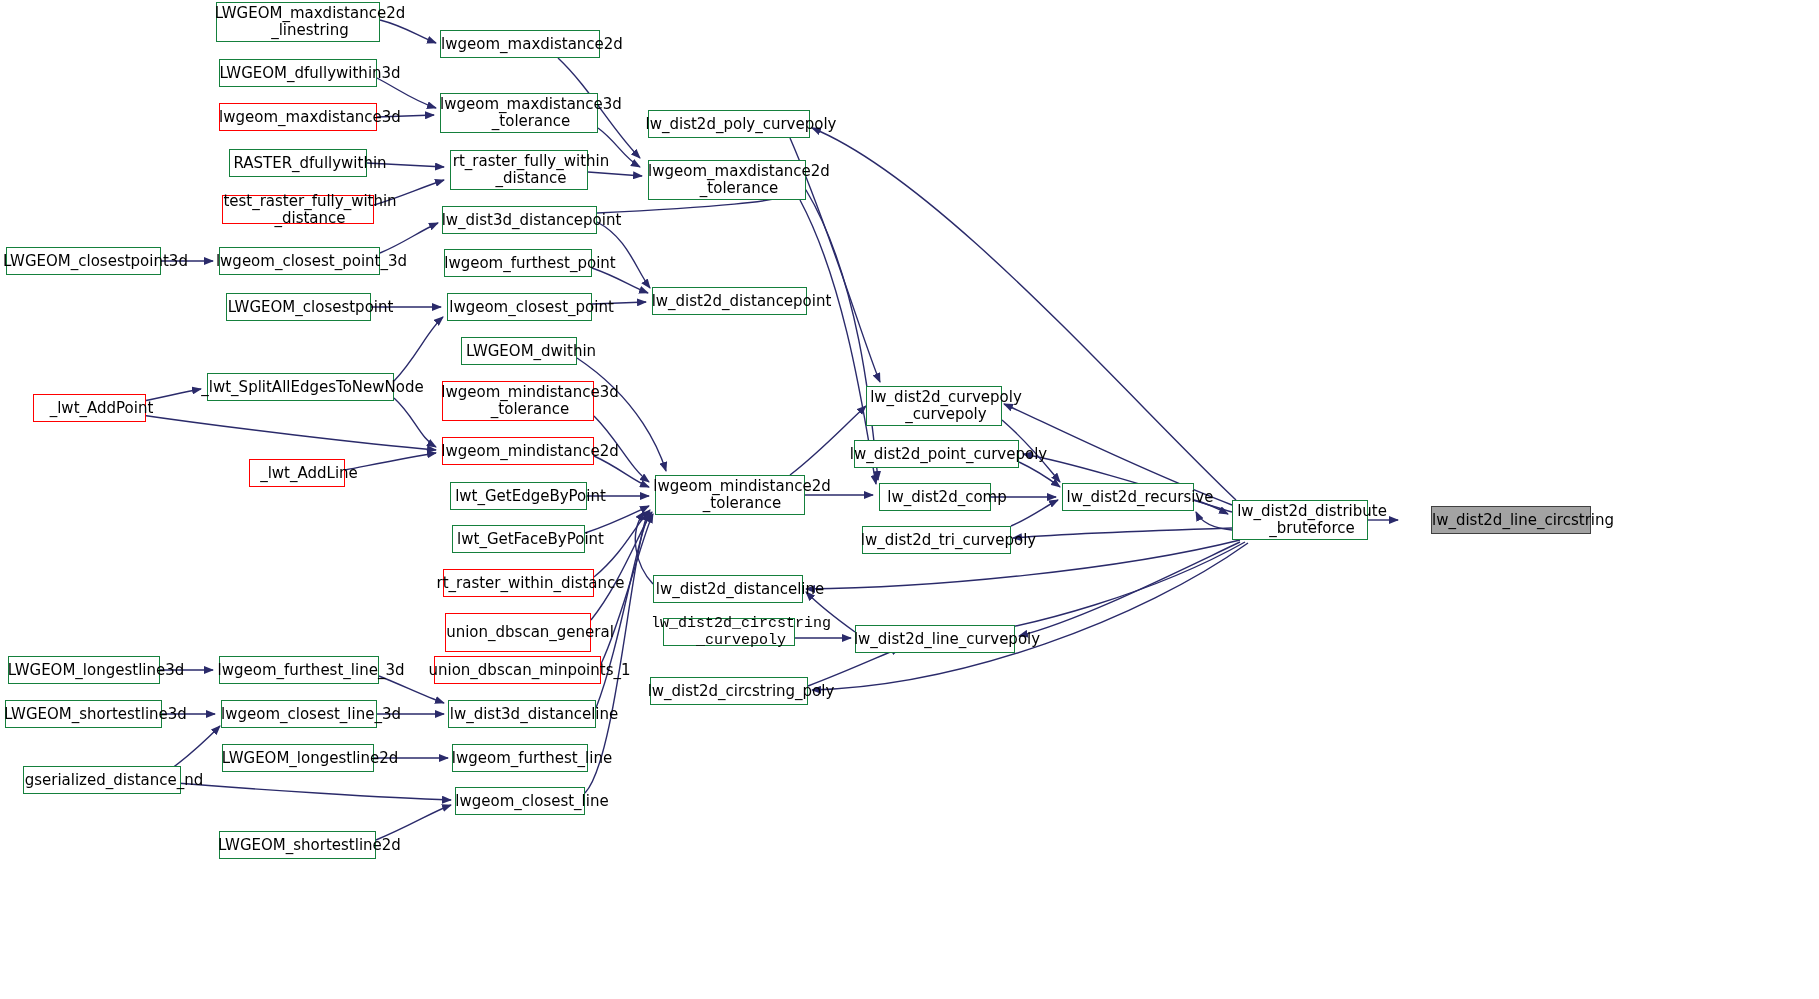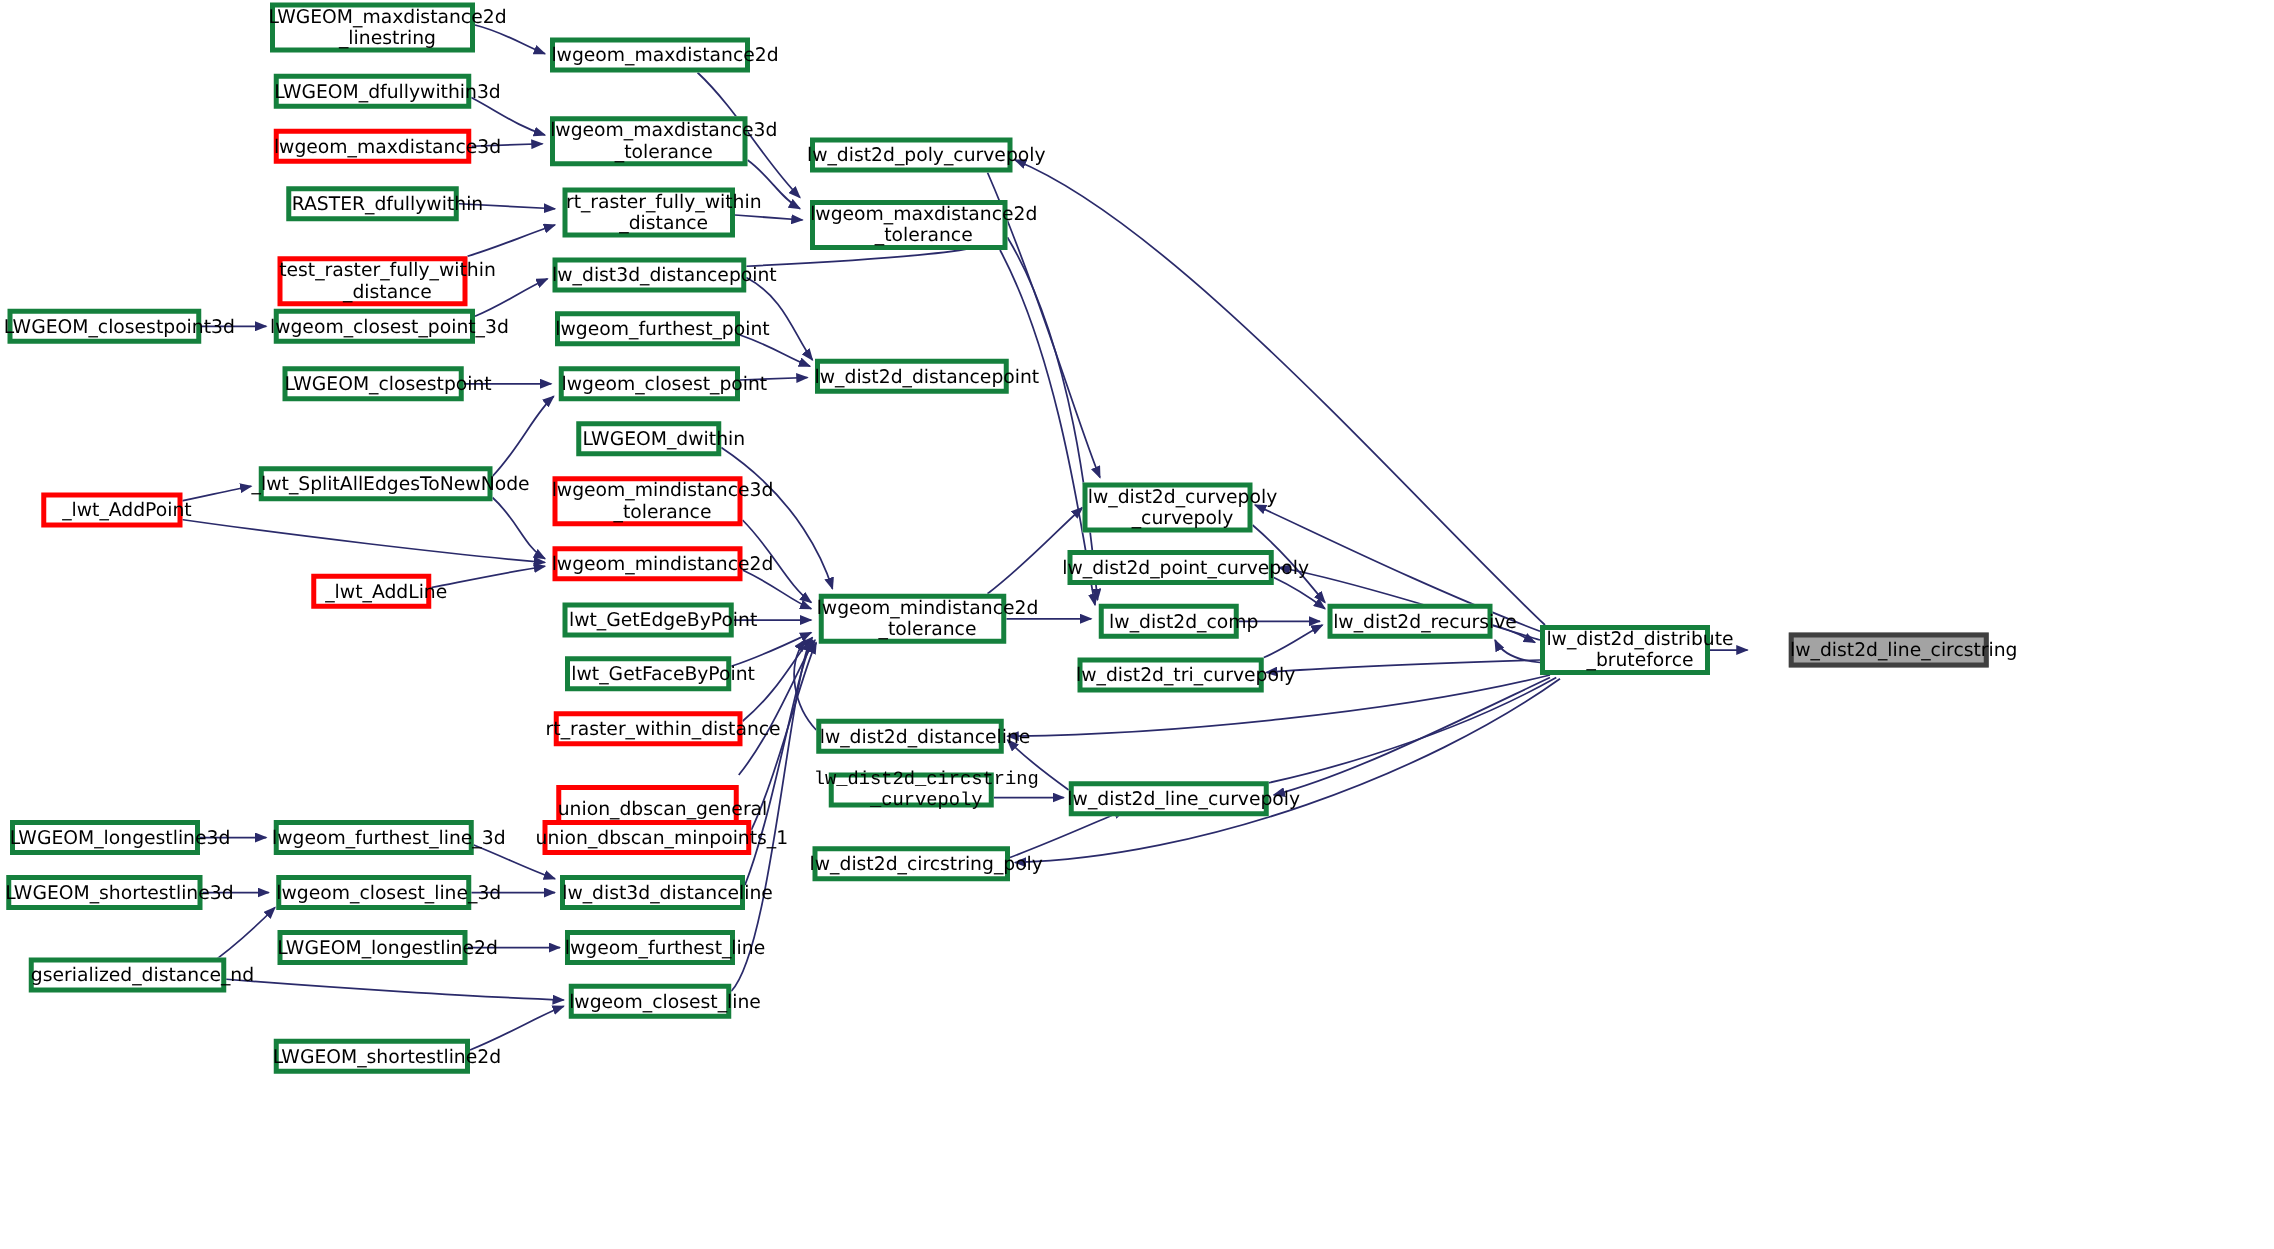--- a/index.html
+++ b/index.html
@@ -24,21 +24,21 @@
     pointer-events: none;
   }
   .node {
     position: absolute;
     box-sizing: border-box;
     display: flex;
     align-items: center;
     justify-content: center;
     text-align: center;
     background: #ffffff;
-    border: 4px solid #15803d;
+    border: 1px solid #15803d;
     color: #000000;
     font-size: 15px;
     line-height: 17px;
     letter-spacing: 0px;
     white-space: pre-line;
     z-index: 2;
     padding-left: 24px;
   }
   .node.red {
     border-color: #ff0000;
@@ -131,21 +131,21 @@
       <div class="node" style="left: 219px; top: 59px; width: 158px; height: 28px;">LWGEOM_dfullywithin3d</div>
       <div class="node red" style="left: 219px; top: 103px; width: 158px; height: 28px;">lwgeom_maxdistance3d</div>
       <div class="node" style="left: 440px; top: 93px; width: 158px; height: 40px;">lwgeom_maxdistance3d
 _tolerance</div>
       <div class="node" style="left: 648px; top: 110px; width: 162px; height: 28px;">lw_dist2d_poly_curvepoly</div>
       <div class="node" style="left: 229px; top: 149px; width: 138px; height: 28px;">RASTER_dfullywithin</div>
       <div class="node" style="left: 450px; top: 150px; width: 138px; height: 40px;">rt_raster_fully_within
 _distance</div>
       <div class="node" style="left: 648px; top: 160px; width: 158px; height: 40px;">lwgeom_maxdistance2d
 _tolerance</div>
-      <div class="node red" style="left: 222px; top: 195px; width: 152px; height: 40px; margin-top: 10px;">test_raster_fully_within
+      <div class="node red" style="left: 222px; top: 195px; width: 152px; height: 29px;">test_raster_fully_within
 _distance</div>
       <div class="node" style="left: 442px; top: 206px; width: 155px; height: 28px;">lw_dist3d_distancepoint</div>
       <div class="node" style="left: 6px; top: 247px; width: 155px; height: 28px;">LWGEOM_closestpoint3d</div>
       <div class="node" style="left: 219px; top: 247px; width: 161px; height: 28px;">lwgeom_closest_point_3d</div>
       <div class="node" style="left: 444px; top: 249px; width: 148px; height: 28px;">lwgeom_furthest_point</div>
       <div class="node" style="left: 652px; top: 287px; width: 155px; height: 28px;">lw_dist2d_distancepoint</div>
       <div class="node" style="left: 226px; top: 293px; width: 145px; height: 28px;">LWGEOM_closestpoint</div>
       <div class="node" style="left: 447px; top: 293px; width: 145px; height: 28px;">lwgeom_closest_point</div>
       <div class="node" style="left: 461px; top: 337px; width: 116px; height: 28px;">LWGEOM_dwithin</div>
       <div class="node" style="left: 207px; top: 373px; width: 187px; height: 28px;">_lwt_SplitAllEdgesToNewNode</div>
@@ -162,21 +162,21 @@
       <div class="node" style="left: 450px; top: 482px; width: 137px; height: 28px;">lwt_GetEdgeByPoint</div>
       <div class="node" style="left: 879px; top: 483px; width: 112px; height: 28px;">lw_dist2d_comp</div>
       <div class="node" style="left: 1062px; top: 483px; width: 132px; height: 28px;">lw_dist2d_recursive</div>
       <div class="node" style="left: 1232px; top: 500px; width: 136px; height: 40px;">lw_dist2d_distribute
 _bruteforce</div>
       <div class="node highlight" style="left: 1404px; top: 506px; width: 160px; height: 28px;">lw_dist2d_line_circstring</div>
       <div class="node" style="left: 452px; top: 525px; width: 133px; height: 28px;">lwt_GetFaceByPoint</div>
       <div class="node" style="left: 862px; top: 526px; width: 149px; height: 28px;">lw_dist2d_tri_curvepoly</div>
       <div class="node red" style="left: 443px; top: 569px; width: 151px; height: 28px;">rt_raster_within_distance</div>
       <div class="node" style="left: 653px; top: 575px; width: 150px; height: 28px;">lw_dist2d_distanceline</div>
-      <div class="node red" style="left: 445px; top: 613px; width: 146px; height: 39px; margin-top: 15px;">union_dbscan_general</div>
+      <div class="node red" style="left: 445px; top: 613px; width: 146px; height: 39px;">union_dbscan_general</div>
       <div class="node" style="left: 663px; top: 618px; width: 132px; height: 28px; font-family: Liberation Mono, monospace;">lw_dist2d_circstring
 _curvepoly</div>
       <div class="node" style="left: 855px; top: 625px; width: 160px; height: 28px;">lw_dist2d_line_curvepoly</div>
       <div class="node red" style="left: 434px; top: 656px; width: 167px; height: 28px;">union_dbscan_minpoints_1</div>
       <div class="node" style="left: 8px; top: 656px; width: 152px; height: 28px;">LWGEOM_longestline3d</div>
       <div class="node" style="left: 219px; top: 656px; width: 160px; height: 28px;">lwgeom_furthest_line_3d</div>
       <div class="node" style="left: 650px; top: 677px; width: 158px; height: 28px;">lw_dist2d_circstring_poly</div>
       <div class="node" style="left: 5px; top: 700px; width: 157px; height: 28px;">LWGEOM_shortestline3d</div>
       <div class="node" style="left: 221px; top: 700px; width: 156px; height: 28px;">lwgeom_closest_line_3d</div>
       <div class="node" style="left: 448px; top: 700px; width: 148px; height: 28px;">lw_dist3d_distanceline</div>

